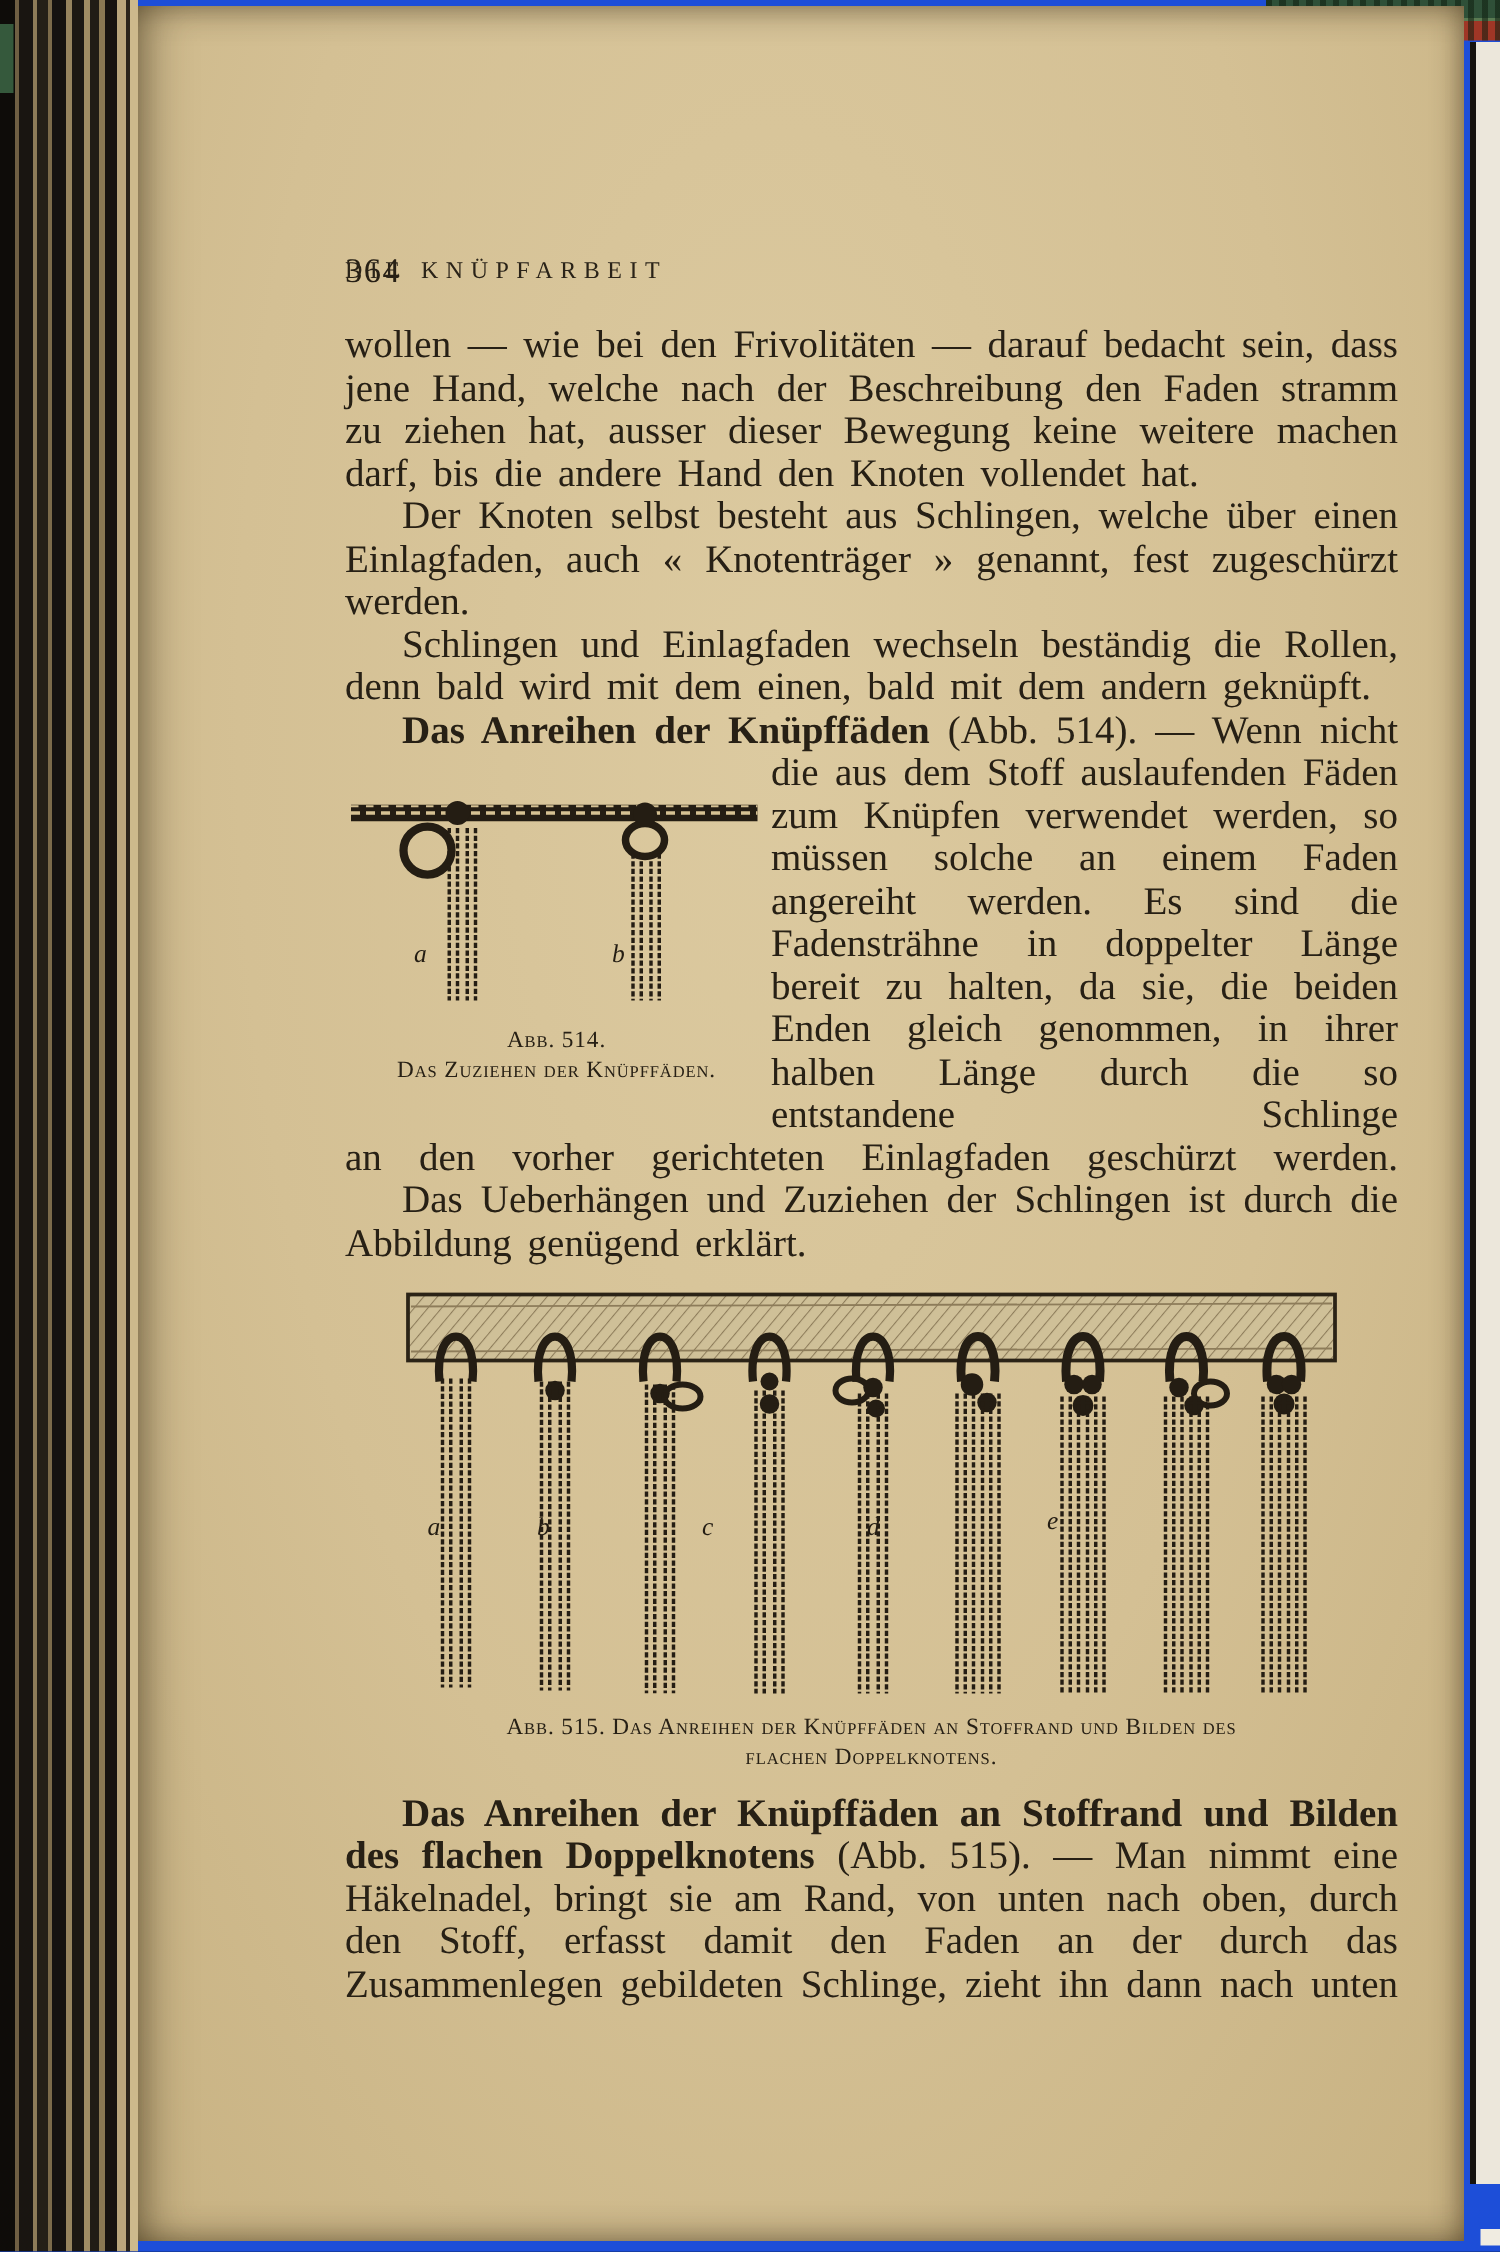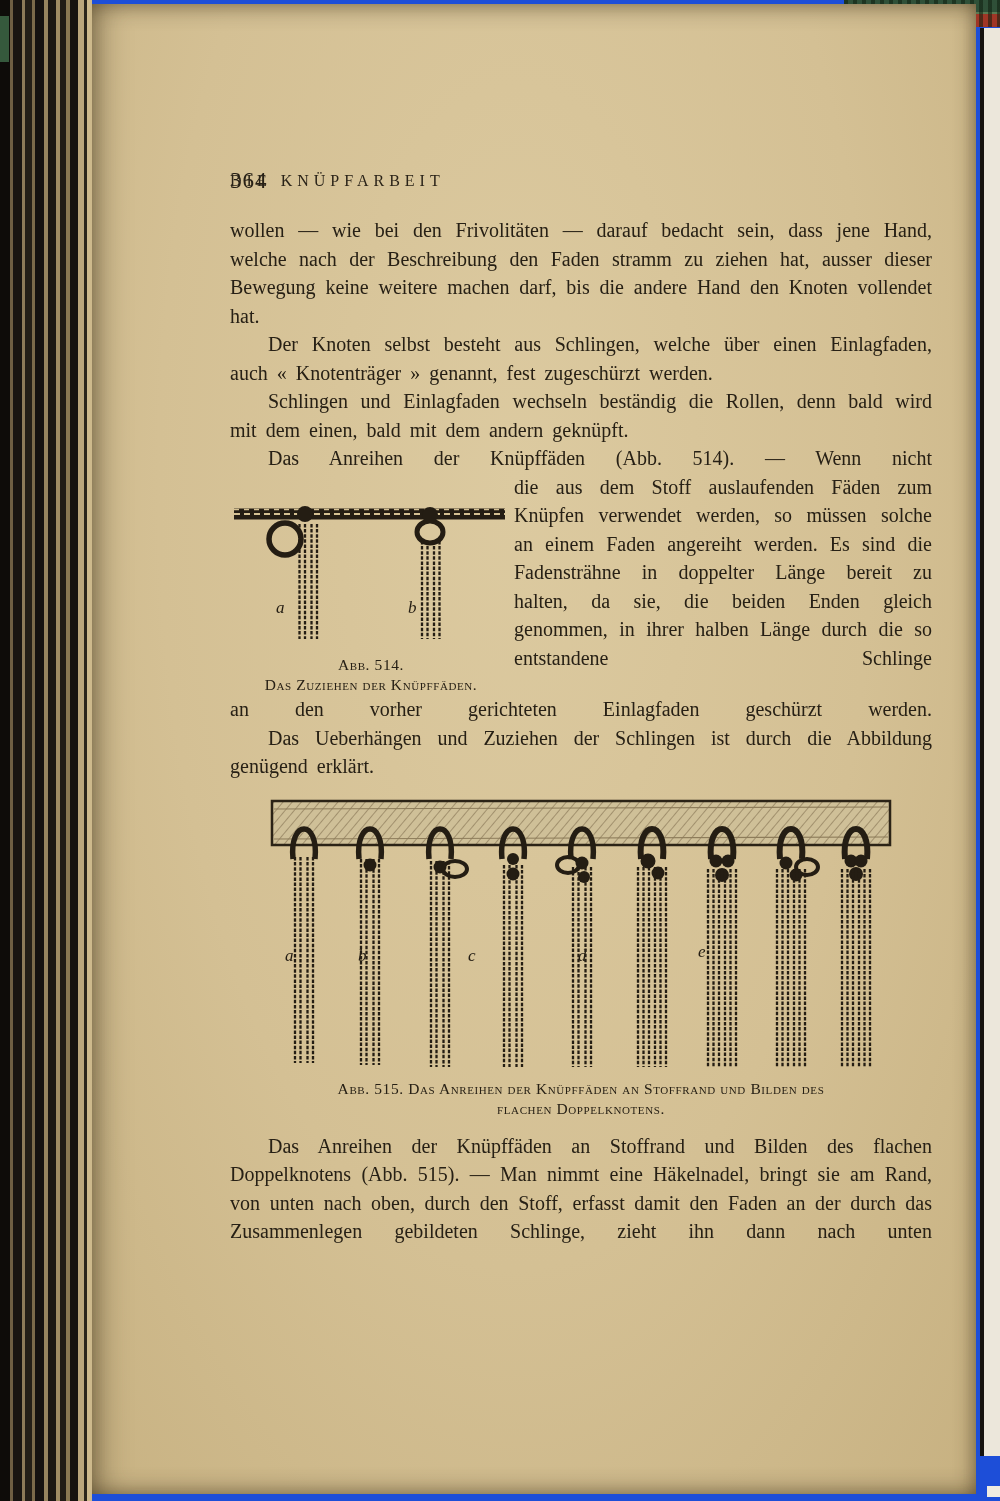--- a/index.html
+++ b/index.html
@@ -27,24 +27,24 @@
   .page{position:absolute;left:92px;top:4px;width:884px;height:1490px;color:#272015;
     background:radial-gradient(ellipse at 48% 32%, #dccaa0 0%, #d4c094 55%, #c7b181 100%);
     box-shadow:inset 18px 0 32px -14px rgba(50,38,16,.55), inset -12px 0 20px -10px rgba(50,38,16,.45),
                inset 0 14px 24px -14px rgba(50,38,16,.4), inset 0 -14px 24px -14px rgba(50,38,16,.4);}
   .content{position:absolute;left:138px;top:164px;width:702px}
 
   .pagehead{position:relative;height:36px;margin-bottom:12px}
   .pagenum{position:absolute;left:0;top:0;font-size:23px;letter-spacing:1px}
   .runhead{position:absolute;left:0;right:0;top:4px;font-size:16px;letter-spacing:5px;color:#2a2318}
 
-  p{font-size:20px;line-height:28.5px;text-align:justify;word-spacing:4px;margin:0;text-indent:38px}
+  p{font-size:26px;line-height:28.5px;text-align:justify;word-spacing:4px;margin:0;text-indent:38px}
   p.noindent{text-indent:0}
   .forcejust{text-align-last:justify}
-  .bold{font-weight:normal}
+  .bold{font-weight:bold}
 
   .figrow{display:flex;align-items:flex-start}
   .figcol{flex:none;width:284px;padding:14px 4px 0 2px}
   figure{margin:0}
   .figcap{font-size:15.5px;line-height:1.32;text-align:center;font-variant:small-caps;letter-spacing:.6px;margin-top:6px}
   .beside{flex:1;text-indent:0;margin-left:0}
 
   .fig515wrap{margin:14px auto 0;width:622px}
   .figcap515{font-size:15.5px;line-height:1.32;text-align:center;font-variant:small-caps;letter-spacing:.6px;margin-top:8px}
 

